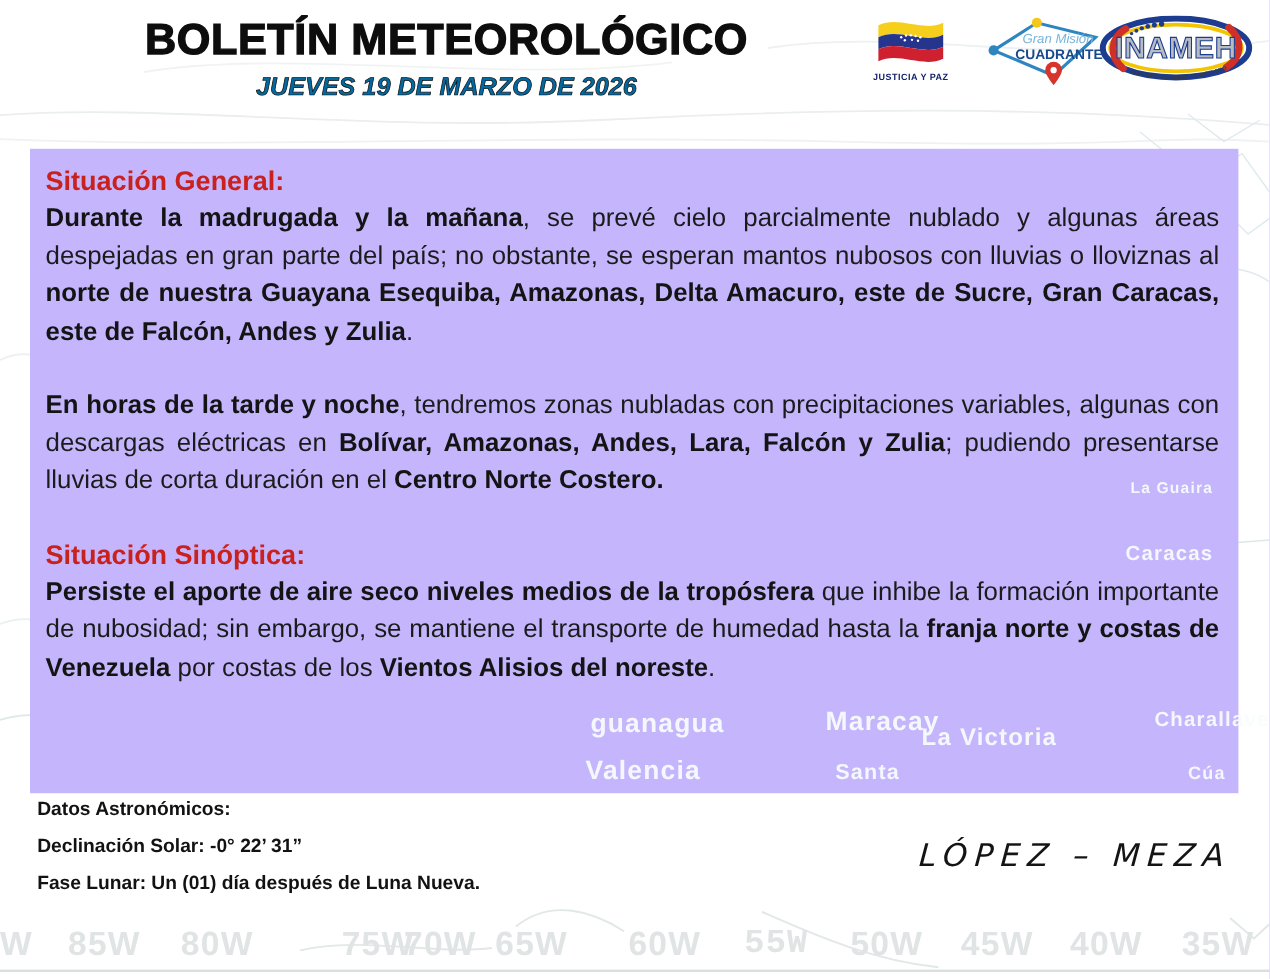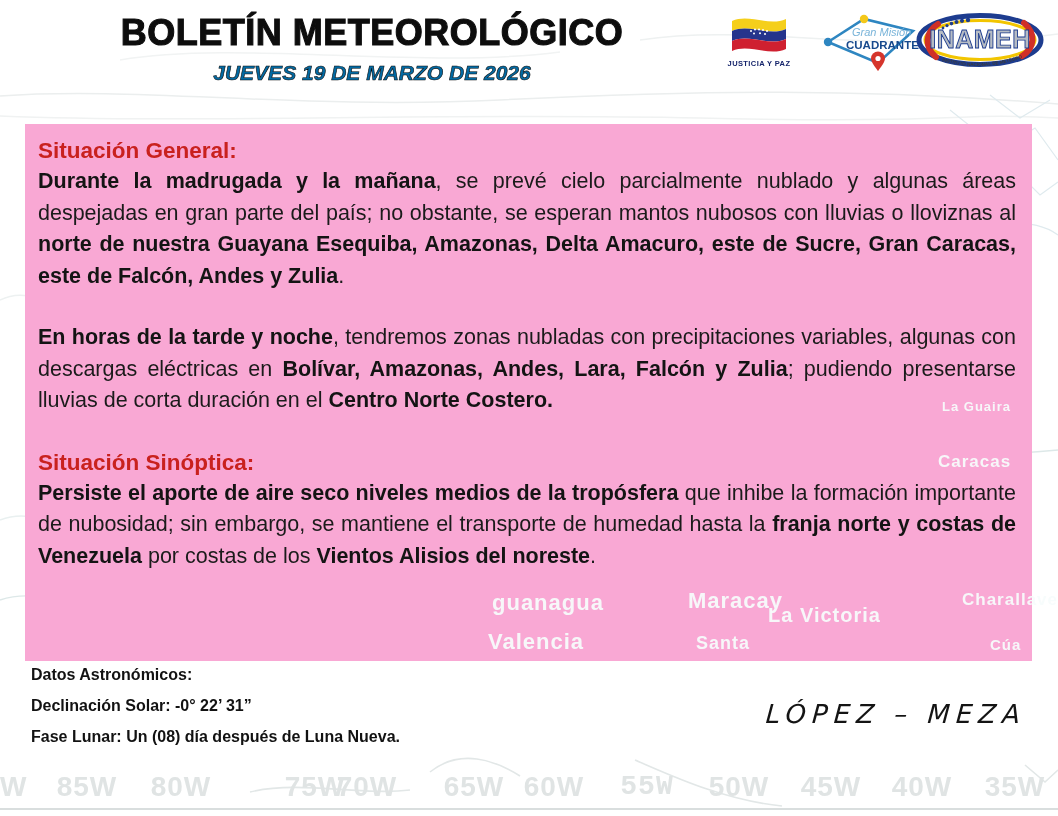--- a/index.html
+++ b/index.html
@@ -21,21 +21,21 @@
     -webkit-text-stroke:0.6px #0d0d0d;z-index:3;
   }
   .logo{position:absolute;z-index:3;}
   .logo-flag{left:727px;top:12px;width:64px;text-align:center;}
   .logo-flag .flag-label{font-size:7.5px;font-weight:bold;color:#15246b;letter-spacing:0.4px;margin-top:1px;}
   .logo-cuad{left:814px;top:8px;width:118px;height:66px;}
   .logo-inameh{left:916px;top:13px;width:128px;height:62px;}
   
   .panel{
     position:absolute;left:25px;top:124px;width:1007px;height:537px;
-    background:#f9a8d4;z-index:2;box-sizing:border-box;
+    background:#c4b5fd;z-index:2;box-sizing:border-box;
     padding:11px 16px 0 13px;
   }
   .sec-heading{font-size:22.5px;line-height:31px;font-weight:bold;color:#c9211e;}
   .body-par{margin:0;font-size:21.5px;line-height:31.5px;text-align:justify;color:#1b1b1b;}
   .body-par b{font-weight:bold;color:#141414;}
   .spacer{height:30px;}
   
   .map-label{
     position:absolute;z-index:1;color:#f7fcfc;font-weight:bold;letter-spacing:1px;
     white-space:nowrap;z-index:2;opacity:.95;
@@ -168,32 +168,32 @@
     <span class="map-label" style="left: 768px; top: 604px; font-size: 20px;">La Victoria</span>
     <span class="map-label" style="left: 488px; top: 629px; font-size: 22px;">Valencia</span>
     <span class="map-label" style="left: 696px; top: 633px; font-size: 18px;">Santa</span>
     <span class="map-label" style="left: 962px; top: 590px; font-size: 17px;">Charallave</span>
     <span class="map-label" style="left: 990px; top: 636px; font-size: 15px;">Cúa</span>
   </div>
 
 <div class="astro">
   <div>Datos Astronómicos:</div>
   <div>Declinación Solar:  -0° 22’ 31”</div>
-  <div>Fase Lunar: Un (08) día después de Luna Nueva.</div>
+  <div>Fase Lunar: Un (01) día después de Luna Nueva.</div>
 </div>
 
 <div class="signature">LÓPEZ – MEZA</div>
 
 <div class="lon-row">
     <span class="lon-label lon-left">W</span>
     <span class="lon-label" style="left: 87px;">85W</span>
     <span class="lon-label" style="left: 181px;">80W</span>
     <span class="lon-label" style="left: 273px; margin-left: 42px;">75W</span>
     <span class="lon-label" style="left: 367px;">70W</span>
-    <span class="lon-label" style="left: 474px;">65W</span>
+    <span class="lon-label" style="left: 443px;">65W</span>
     <span class="lon-label" style="left: 554px;">60W</span>
     <span class="lon-label" style="left: 647px; font-family: Liberation Mono, monospace;">55W</span>
     <span class="lon-label" style="left: 739px;">50W</span>
     <span class="lon-label" style="left: 831px;">45W</span>
     <span class="lon-label" style="left: 922px;">40W</span>
     <span class="lon-label" style="left: 1015px;">35W</span>
   </div>
 <div class="bottom-rule"></div>
 
 </body></html>

